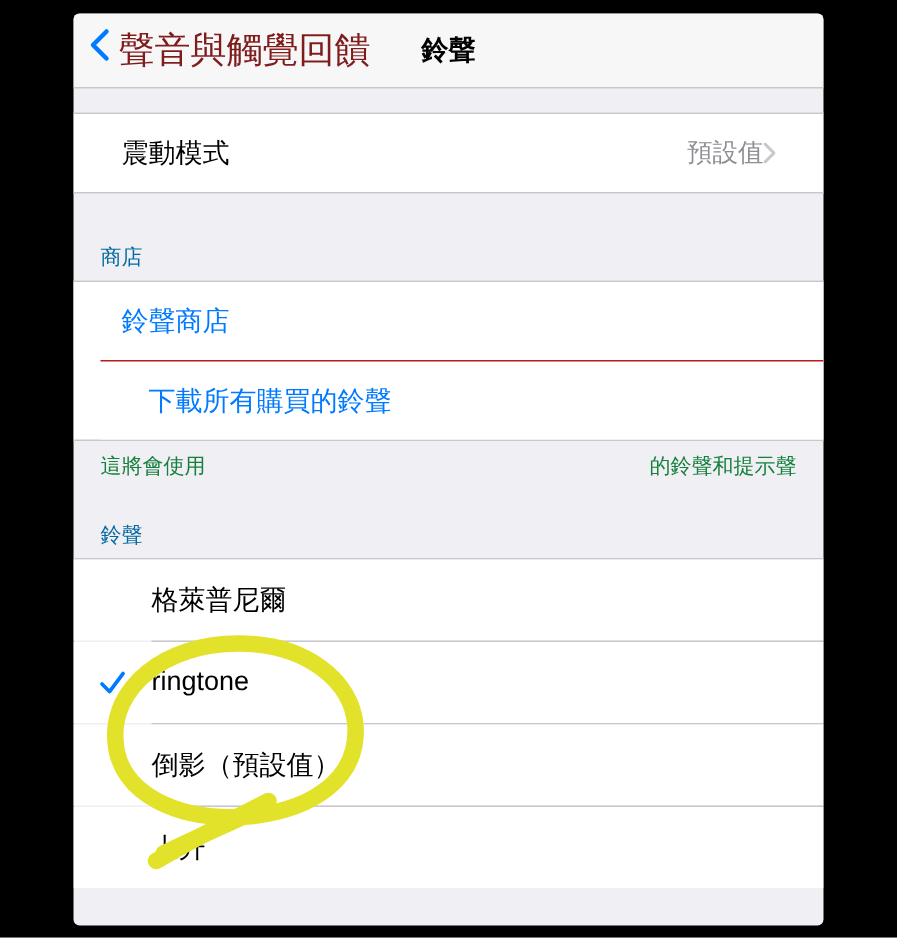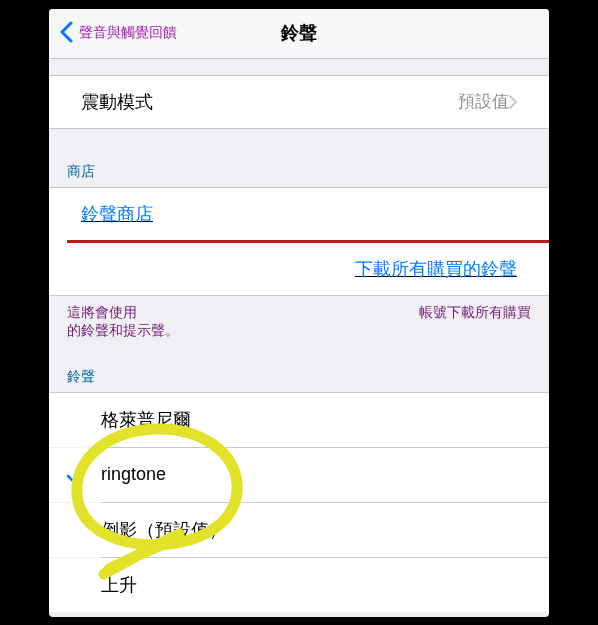--- a/index.html
+++ b/index.html
@@ -25,22 +25,22 @@
       background: #f7f7f8;
       border-bottom: 1px solid #c8c7cc;
       display: flex;
       align-items: center;
       padding: 0 10px;
       position: relative;
     }
     .nav-back {
       display: flex;
       align-items: center;
-      color: #a21caf;
-      font-size: 14px;
+      color: #7f1d1d;
+      font-size: 24px;
       cursor: pointer;
       justify-content: center;
     }
     .nav-back svg { width: 14px; height: 22px; margin-right: 6px; }
     .nav-title {
       position: absolute;
       left: 50%;
       transform: translateX(-50%);
       font-size: 18px;
       font-weight: 600;
@@ -62,29 +62,29 @@
     .cell .label { flex: 1; color: #000; }
     .cell.link .label { color: #007aff; }
     .cell .value { color: #8e8e93; font-size: 17px; margin-right: 0; }
     .chevron svg { width: 8px; height: 14px; display: block; }
     .header-label {
       color: #0369a1;
       font-size: 14px;
       padding: 6px 18px 6px;
     }
     .footer-label {
-      color: #701a75;
+      color: #15803d;
       font-size: 14px;
       padding: 8px 18px 6px;
       display: flex;
       justify-content: space-between;
     }
-    .group { border-top: 1px solid #c8c7cc; border-bottom: 1px solid #c8c7cc; background:#fff;text-decoration:underline; }
+    .group { border-top: 1px solid #c8c7cc; border-bottom: 1px solid #c8c7cc; background:#fff; }
     .group .cell { border-top:none; border-bottom:none; }
-    .group .cell + .cell { border-top: 3px solid #b91c1c; margin-left: 18px; text-align: right; }
+    .group .cell + .cell { border-top: 1px solid #b91c1c; margin-left: 18px; }
     .ring-row {
       background: #fff;
       min-height: 54px;
       display: flex;
       align-items: center;
       font-size: 18px;
       padding-right: 32px;
       cursor: pointer;
     }
     .check-col {
@@ -145,23 +145,22 @@
       <span class="label">鈴聲商店</span>
     </div>
     <div class="cell link">
       <span class="label">下載所有購買的鈴聲</span>
     </div>
   </div>
 
   <div class="footer-label">
     <div>
       <div>這將會使用</div>
-      <div>的鈴聲和提示聲。</div>
-    </div>
-    <div>帳號下載所有購買</div>
+    </div>
+    <div>的鈴聲和提示聲</div>
   </div>
 
   <div class="spacer-sm"></div>
   <div class="header-label">鈴聲</div>
 
   <div class="rings-top">
     <div class="ring-row">
       <span class="check-col"></span>
       <span>格萊普尼爾</span>
     </div>

